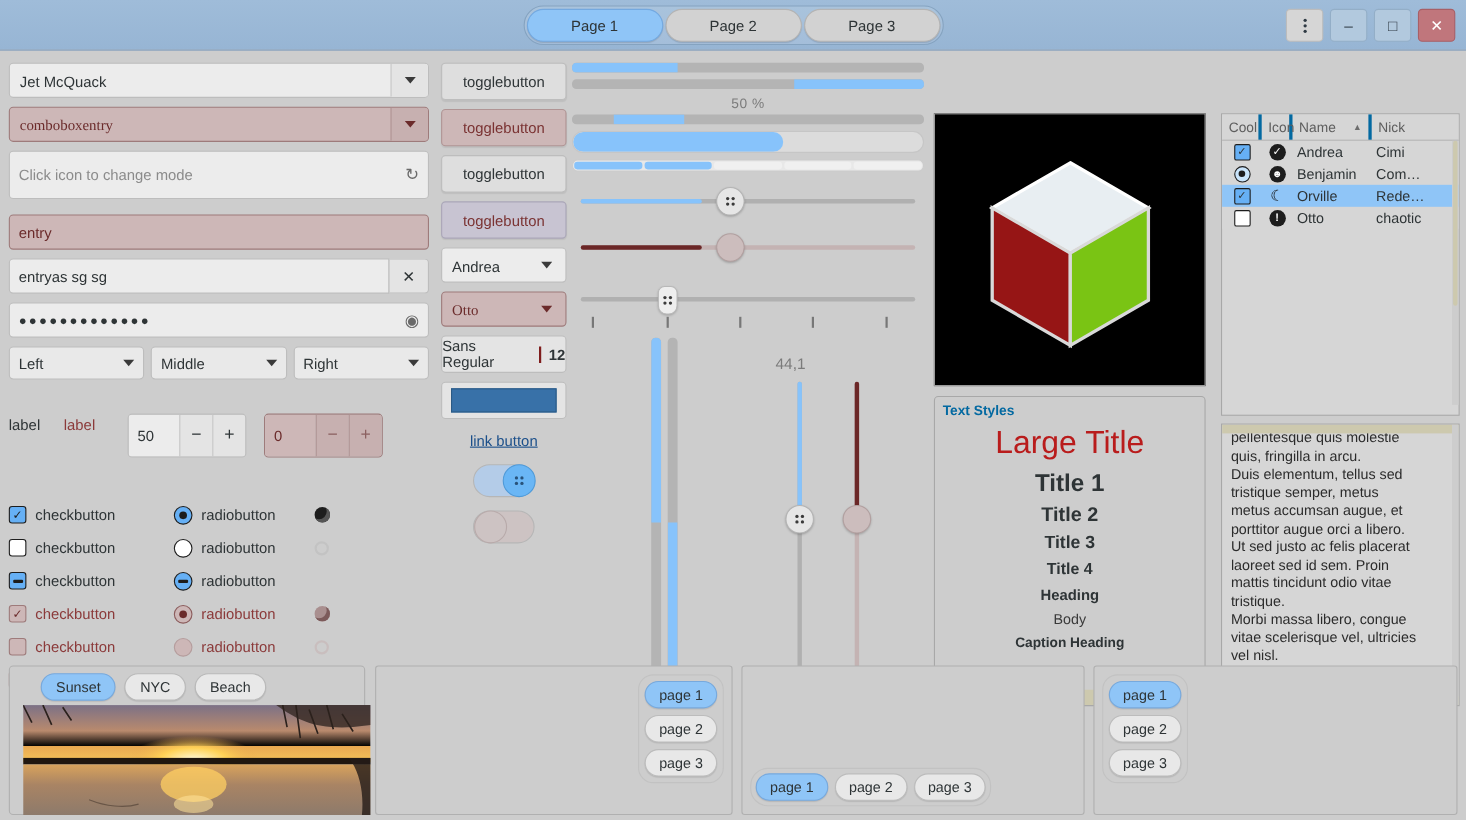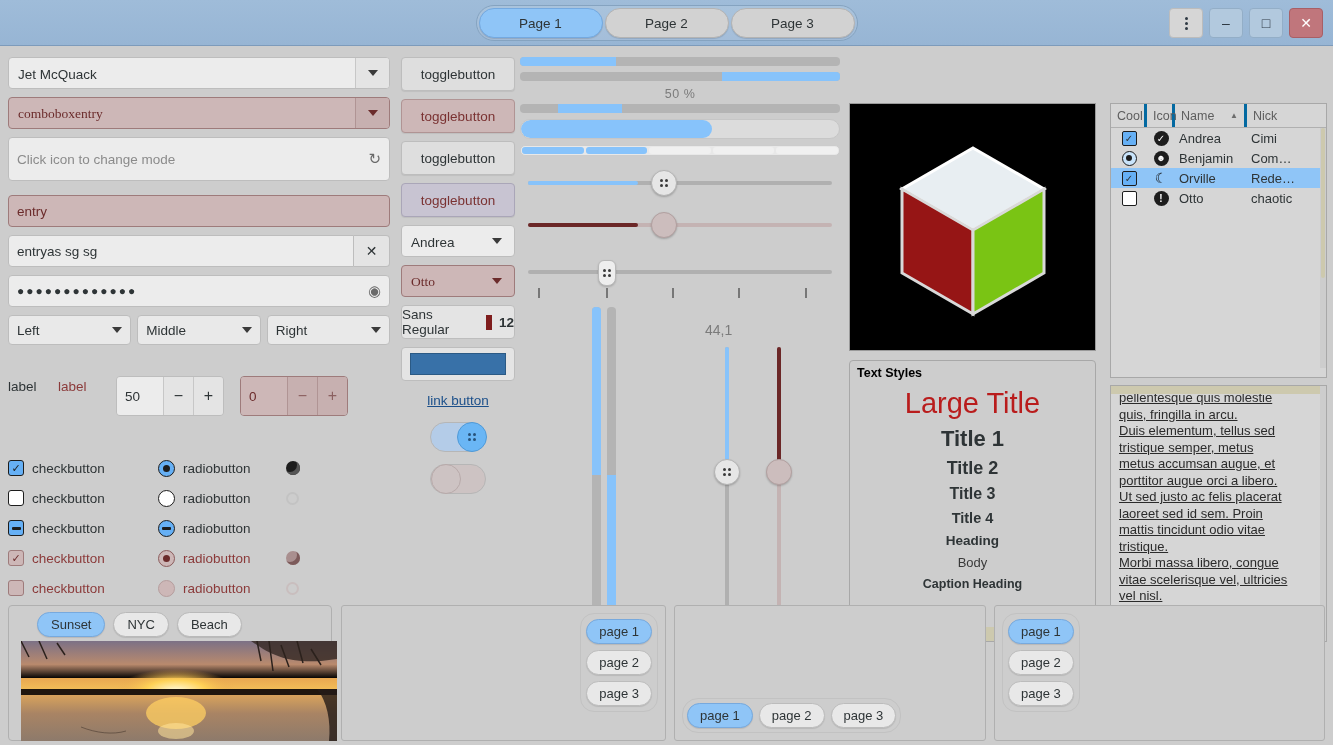--- a/index.html
+++ b/index.html
@@ -118,21 +118,21 @@
   #colToggles{ left:401px; top:10px; width:114px; }
   .tbtn{
     height:34px; border:1px solid #bdbdbd; border-radius:4px; background:#dedede;
     display:flex;align-items:center;justify-content:center;font-size:13.5px;margin-bottom:8px;
     box-shadow:0 1px 1px rgba(0,0,0,.07);
   }
   .tbtn.errp{ background:#cdb7b7; border-color:#b09494; color:#7a3232; }
   .tbtn.purp{ background:#c8c4d2; border-color:#aaa6b8; color:#7a3232; }
   .fontbtn{ height:34px;border:1px solid #bdbdbd;border-radius:4px;background:#e4e4e4;
     display:flex;align-items:center;justify-content:center;gap:7px;font-size:13.5px;margin-bottom:8px;}
-  .fontbtn .sz{ font-weight:bold; border-left:6px solid #7f1d1d; padding-left:7px;}
+  .fontbtn .sz{ font-weight:bold; border-left:2px solid #7f1d1d; padding-left:7px;}
   .colorbtn{ height:34px;border:1px solid #bdbdbd;border-radius:4px;background:#e4e4e4;
     display:flex;align-items:center;justify-content:center;margin-bottom:12px;}
   .colorbtn .sw{ width:96px;height:22px;background:#3871a8;border:1px solid #2b5a85;}
   .linkbtn{ text-align:center; color:#1b4f8a; text-decoration:underline; font-size:13.5px; margin:6px 0 14px;}
   .switch{ width:56px;height:30px;border-radius:15px;position:relative;margin:0 auto 12px;
     border:1px solid #b6b6b6;}
   .switch.on{ background:#b4cce8; }
   .switch.on .knob{ left:26px; background:#6ab6f5; border-color:#4f9ad8; }
   .switch.off{ background:#cdc3c3; }
   .switch.off .knob{ left:0px; background:#cdc3c3; border-color:#b8aaaa;}
@@ -180,21 +180,21 @@
   .vscale .vtrack{ position:absolute; left:11px; top:0; width:4px; border-radius:2px; }
   .vvalue{ position:absolute; color:#7b7b7b; font-size:14px; }
 
   
   #cube{ position:absolute; left:849px; top:56px; width:247px; height:248px;
          background:#000; border:1px solid #9a9a9a; overflow:hidden;}
 
   
   #textstyles{ position:absolute; left:849px; top:313px; width:247px; height:282px;
      border:1px solid #a8a8a8; border-radius:4px; background:#cdcdcd; overflow:hidden; }
-  #textstyles .ttl{ position:absolute; left:7px; top:5px; font-size:12.5px; font-weight:bold; color:#000000;}
+  #textstyles .ttl{ position:absolute; left:7px; top:5px; font-size:12.5px; font-weight:bold; color:#0369a1;}
   #textstyles .list{ padding-top:22px; text-align:center;}
   .ts{ display:block; line-height:1.18; }
   .ts.largetitle{ font-size:29px; color:#b91c1c; font-weight:300; margin:3px 0 5px;}
   .ts.t1{ font-size:22px; font-weight:bold; margin:6px 0;}
   .ts.t2{ font-size:18px; font-weight:bold; margin:6px 0;}
   .ts.t3{ font-size:16px; font-weight:bold; margin:6px 0;}
   .ts.t4{ font-size:14.5px; font-weight:bold; margin:6px 0;}
   .ts.heading{ font-size:13.5px; font-weight:bold; margin:6px 0;}
   .ts.body{ font-size:13px; margin:6px 0; color:#3a3a3a;}
   .ts.caption{ font-size:12.5px; font-weight:bold; margin:4px 0; }
@@ -223,21 +223,21 @@
           display:flex;align-items:center;justify-content:center;}
   #tree .sb{ position:absolute; right:0; top:24px; width:6px; height:240px; background:#cdcdcd;}
   #tree .sb i{ position:absolute; top:0; left:1px; width:4px; height:150px; background:#cdc9ae; border-radius:2px; display:block;}
 
   
   #textview{ position:absolute; left:1110px; top:338px; width:217px; height:257px;
     background:#d6d6d6; border:1px solid #a8a8a8; overflow:hidden; padding:4px 6px 0 8px;
     font-size:13px; line-height:16.5px; color:#2b2b2b;}
   #textview .topshade{ position:absolute; left:0; right:0; top:0; height:8px; background:#cdc9ae;}
   #textview .botshade{ position:absolute; left:0; right:0; bottom:0; height:8px; background:#cdc9ae;}
-  #textview p{ margin:0;text-decoration:underline; }
+  #textview p{ margin:0; }
   #textview .sb{ position:absolute; right:0; top:0; width:6px; height:100%; background:#cdcdcd;}
 
   
   #bottom{ position:absolute; left:0; top:601px; width:1333px; height:144px; }
   .bpanel{ position:absolute; top:4px; height:136px; border:1px solid #b0b0b0; background:#cdcdcd;}
   #bp1{ left:8px; width:324px; border-radius:4px;padding-left:20px; }
   .chips{ display:flex; gap:8px; padding:6px 8px; }
   .chip{ padding:4px 13px; border-radius:14px; background:#e8e8e8; border:1px solid #b9b9b9;
          font-size:13px; box-shadow:0 1px 1px rgba(0,0,0,.1);}
   .chip.active{ background:#8fc5f7; border-color:#77a9dd;}

